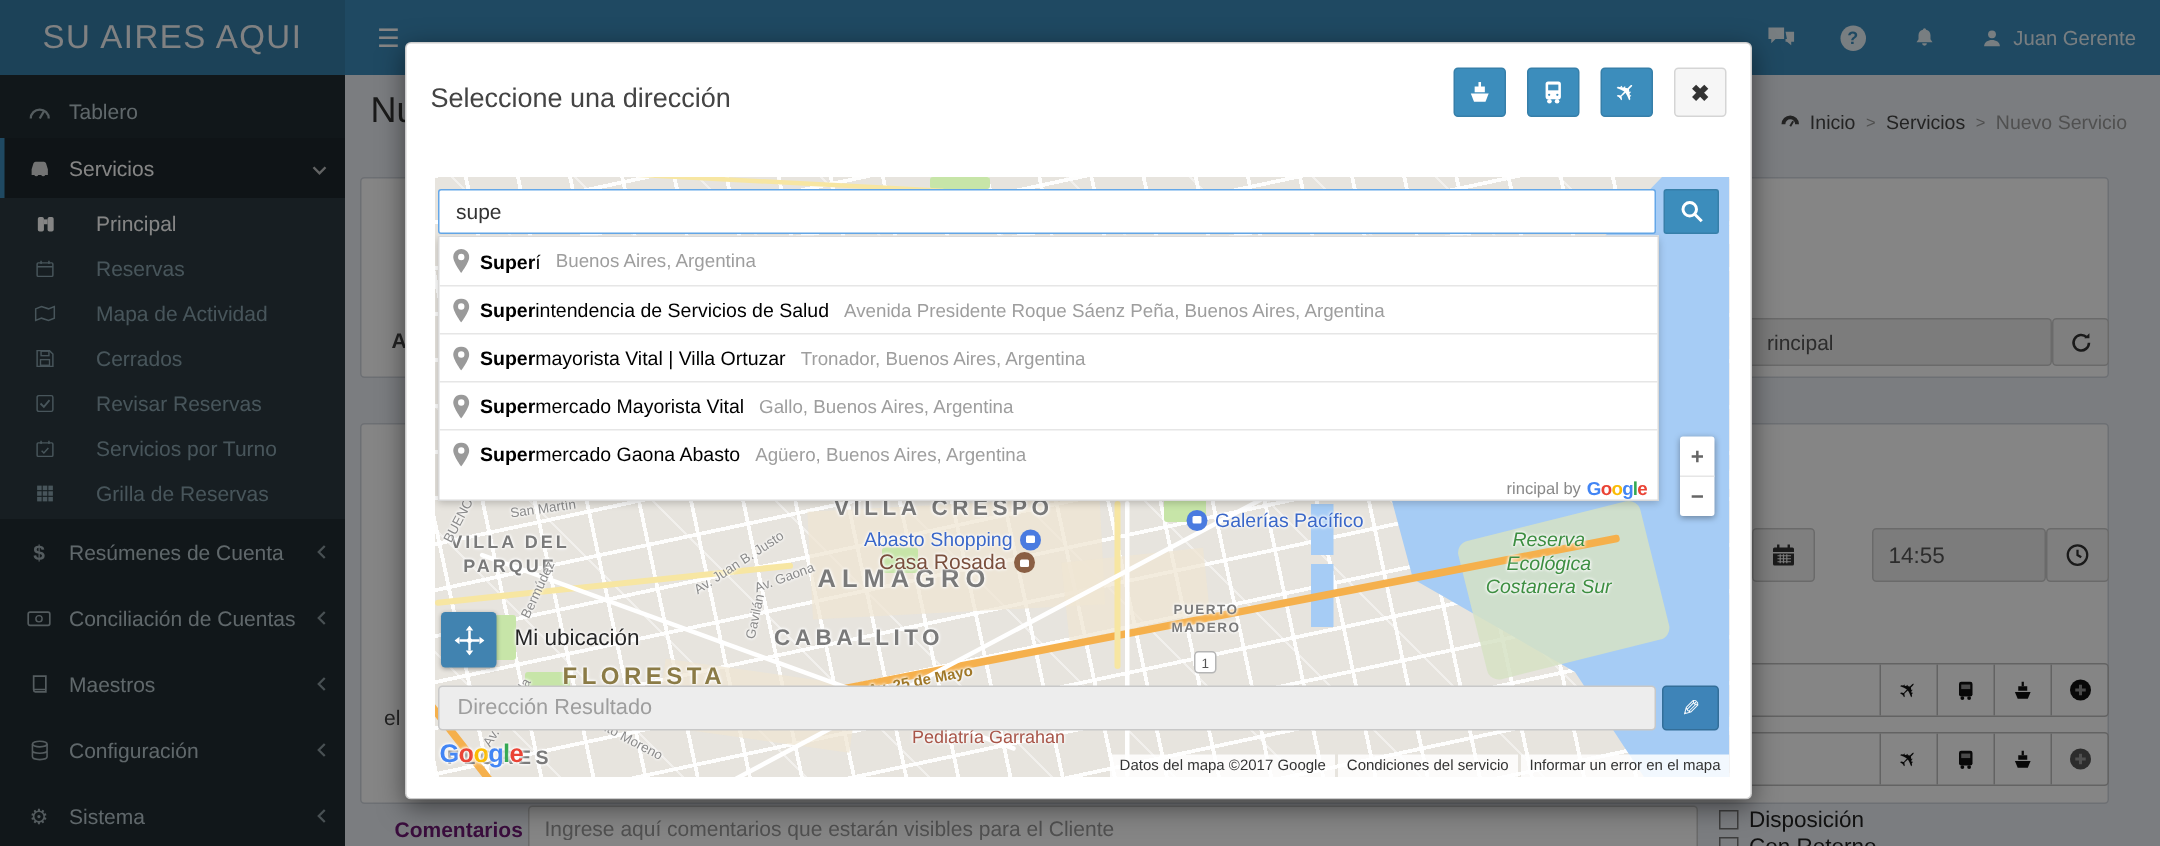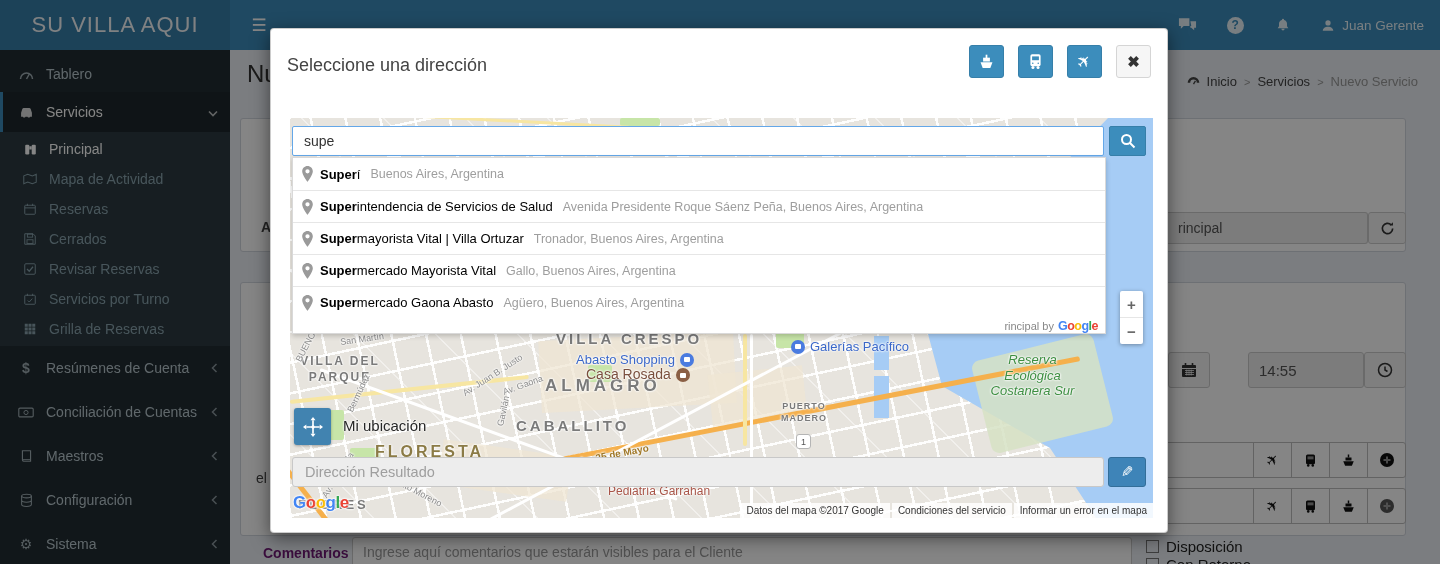--- a/index.html
+++ b/index.html
@@ -21,21 +21,21 @@
 
   
   .sidebar { position:absolute; left:0; top:50px; width:230px; height:514px; background:#222d32; z-index:1; }
   .s-item { display:flex; align-items:center; gap:9px; color:#b8c7ce; font-size:14px; padding:0 12px 0 12px;
             border-left:3px solid transparent; cursor:pointer; }
   .s-item .ic { width:22px; display:flex; justify-content:center; opacity:.85; }
   .s-item .chev { margin-left:auto; opacity:.7; }
   .s-top1 { height:36px; margin-top:6px; }
   .s-active { height:40px; color:#fff; border-left-color:#3c8dbc; background:#1e282c; }
   .submenu { background:#2c3b41; padding:2px 0; }
-  .sub-item { display:flex; align-items:center; gap:9px; height:30px; padding-left:20px; color:#8aa4af; font-size:14px; cursor:pointer; }
+  .sub-item { display:flex; align-items:center; gap:24px; height:30px; padding-left:20px; color:#8aa4af; font-size:14px; cursor:pointer; }
   .sub-item .ic { width:20px; display:flex; justify-content:center; }
   .sub-active { color:#fff; }
   .s-bottom { height:44px; }
   .icg { font-size:14px; line-height:1; }
 
   
   .content { position:absolute; left:230px; top:50px; width:1210px; height:514px; background:#ecf0f5; z-index:1; }
   .page-title { position:absolute; left:17px; top:10px; font-size:24px; color:#333; font-weight:400; }
   .breadcrumb { position:absolute; right:22px; top:24px; display:flex; align-items:center; gap:7px; font-size:13px; color:#444; }
   .breadcrumb .cur { color:#999; }
@@ -135,21 +135,21 @@
                text-shadow:0 0 2px #fff,0 0 2px #fff,0 0 3px #fff; }
   .attribution { position:absolute; right:0; bottom:0; display:flex; gap:2px; z-index:4; font-size:10px; color:#333; }
   .attribution span { background:rgba(255,255,255,.85); padding:2px 6px; }
 </style>
 </head>
 <body>
 
 <div class="screen">
 
   <header class="navbar">
-    <div class="logo">SU VILLA AQUI</div>
+    <div class="logo">SU AIRES AQUI</div>
     <div class="hamburger">
       <span>☰</span>
     </div>
     <div class="nav-right">
       <span class="nav-ic">
         <svg width="19" height="16" viewBox="0 0 20 16">
           <path fill="rgba(255,255,255,.88)" d="M1 1h11v8H6l-3 3V9H1z"></path>
           <path fill="rgba(255,255,255,.88)" d="M13 4h6v7h-2v2.5L14 11h-1V9h1z"></path>
         </svg>
       </span>
@@ -200,34 +200,34 @@
           <svg width="13" height="13" viewBox="0 0 16 16">
               <rect x="1.5" y="2" width="5" height="12" rx="1.5" fill="#fff"></rect>
               <rect x="9.5" y="2" width="5" height="12" rx="1.5" fill="#fff"></rect>
               <rect x="6.5" y="4" width="3" height="4" fill="#fff"></rect>
             </svg>
         </span>
         <span>Principal</span>
       </div>
       <div class="sub-item">
         <span class="ic">
-          <svg width="14" height="12" viewBox="0 0 18 14">
-              <path fill="none" stroke="#8aa4af" stroke-width="1.3" d="M1 3l5-2 6 2 5-2v10l-5 2-6-2-5 2z"></path>
-            </svg>
-        </span>
-        <span>Mapa de Actividad</span>
-      </div>
-      <div class="sub-item">
-        <span class="ic">
           <svg width="12" height="12" viewBox="0 0 16 16">
               <rect x="1" y="3" width="14" height="12" rx="1" fill="none" stroke="#8aa4af" stroke-width="1.3"></rect>
               <path stroke="#8aa4af" stroke-width="1.3" d="M1 6.5h14M4.5 1v3M11.5 1v3"></path>
             </svg>
         </span>
         <span>Reservas</span>
+      </div>
+      <div class="sub-item">
+        <span class="ic">
+          <svg width="14" height="12" viewBox="0 0 18 14">
+              <path fill="none" stroke="#8aa4af" stroke-width="1.3" d="M1 3l5-2 6 2 5-2v10l-5 2-6-2-5 2z"></path>
+            </svg>
+        </span>
+        <span>Mapa de Actividad</span>
       </div>
       <div class="sub-item">
         <span class="ic">
           <svg width="12" height="12" viewBox="0 0 16 16">
               <path fill="none" stroke="#8aa4af" stroke-width="1.3" d="M1 1h11l3 3v11H1z"></path>
               <rect x="4" y="9" width="8" height="5" fill="none" stroke="#8aa4af" stroke-width="1.2"></rect>
               <rect x="4.5" y="1.5" width="7" height="4" fill="none" stroke="#8aa4af" stroke-width="1.2"></rect>
             </svg>
         </span>
         <span>Cerrados</span>

